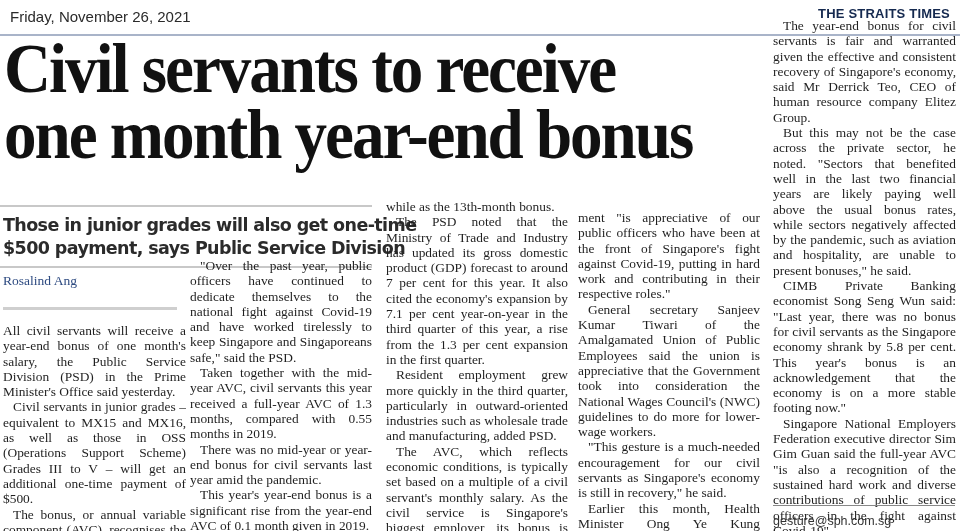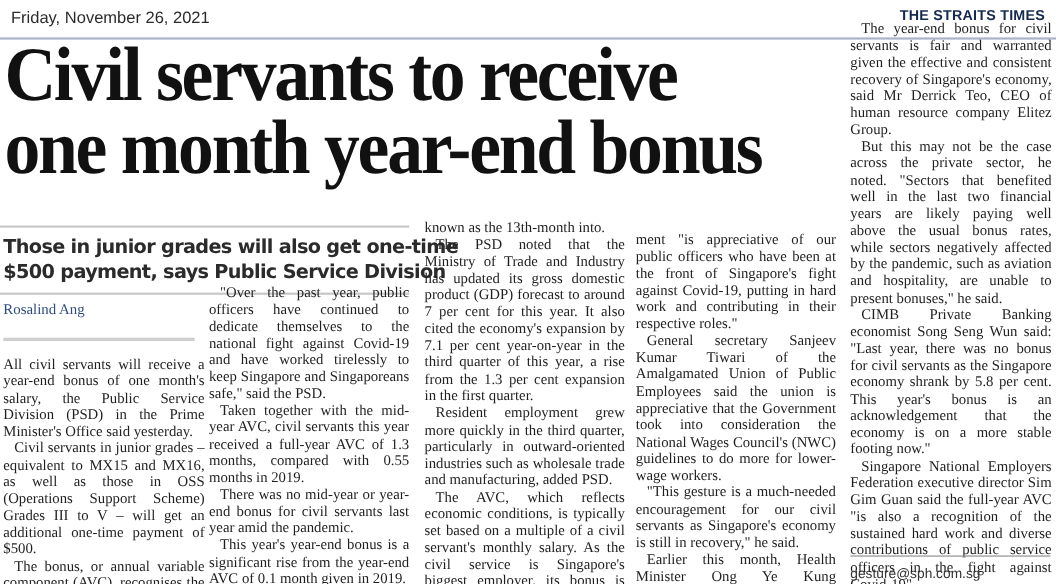--- a/index.html
+++ b/index.html
@@ -61,21 +61,21 @@
 
 <div class="col col2">
   <p>"Over the past year, public officers have continued to dedicate themselves to the national fight against Covid-19 and have worked tirelessly to keep Singapore and Singaporeans safe," said the PSD.</p>
   <p>Taken together with the mid-year AVC, civil servants this year received a full-year AVC of 1.3 months, compared with 0.55 months in 2019.</p>
   <p>There was no mid-year or year-end bonus for civil servants last year amid the pandemic.</p>
   <p>This year's year-end bonus is a significant rise from the year-end AVC of 0.1 month given in 2019.</p>
 
 </div>
 
 <div class="col col3">
-  <p class="noindent">known as the 13th-month into.</p>
+  <p class="noindent">while as the 13th-month bonus.</p>
   <p>The PSD noted that the Ministry of Trade and Industry has updated its gross domestic product (GDP) forecast to around 7 per cent for this year. It also cited the economy's expansion by 7.1 per cent year-on-year in the third quarter of this year, a rise from the 1.3 per cent expansion in the first quarter.</p>
   <p>Resident employment grew more quickly in the third quarter, particularly in outward-oriented industries such as wholesale trade and manufacturing, added PSD.</p>
   <p>The AVC, which reflects economic conditions, is typically set based on a multiple of a civil servant's monthly salary. As the civil service is Singapore's biggest employer, its bonus is closely watched by the private sector.</p>
 
 </div>
 
 <div class="col col4">
   <p class="noindent">ment "is appreciative of our public officers who have been at the front of Singapore's fight against Covid-19, putting in hard work and contributing in their respective roles."</p>
   <p>General secretary Sanjeev Kumar Tiwari of the Amalgamated Union of Public Employees said the union is appreciative that the Government took into consideration the National Wages Council's (NWC) guidelines to do more for lower-wage workers.</p>
   <p>"This gesture is a much-needed encouragement for our civil servants as Singapore's economy is still in recovery," he said.</p>

